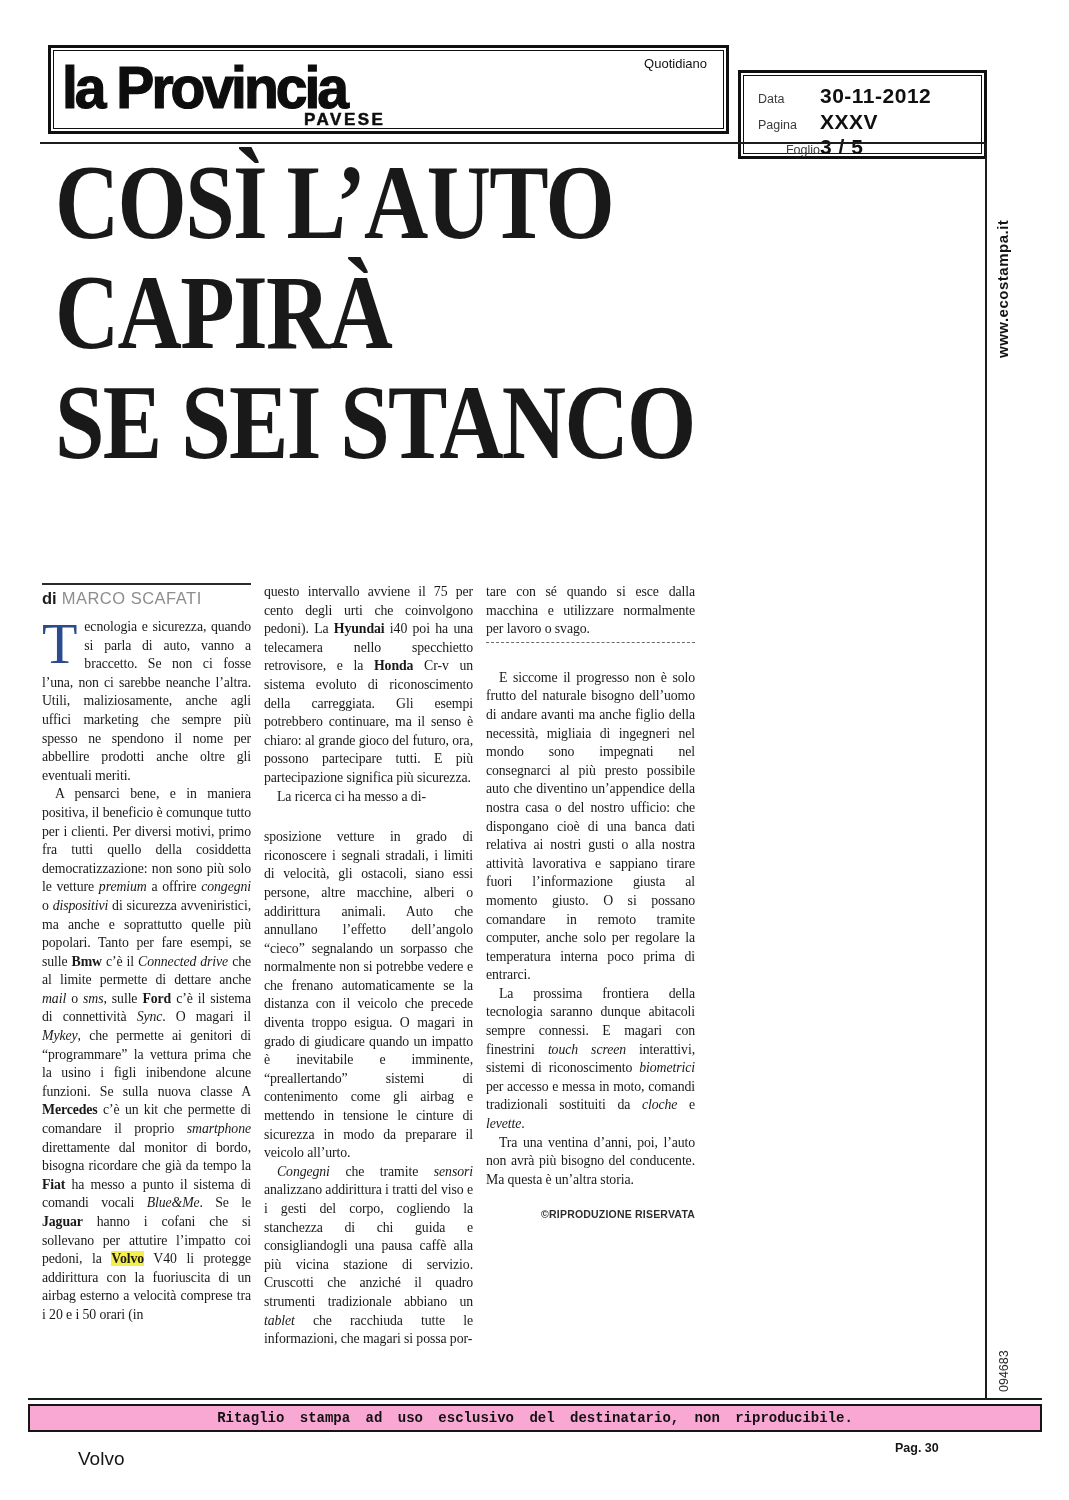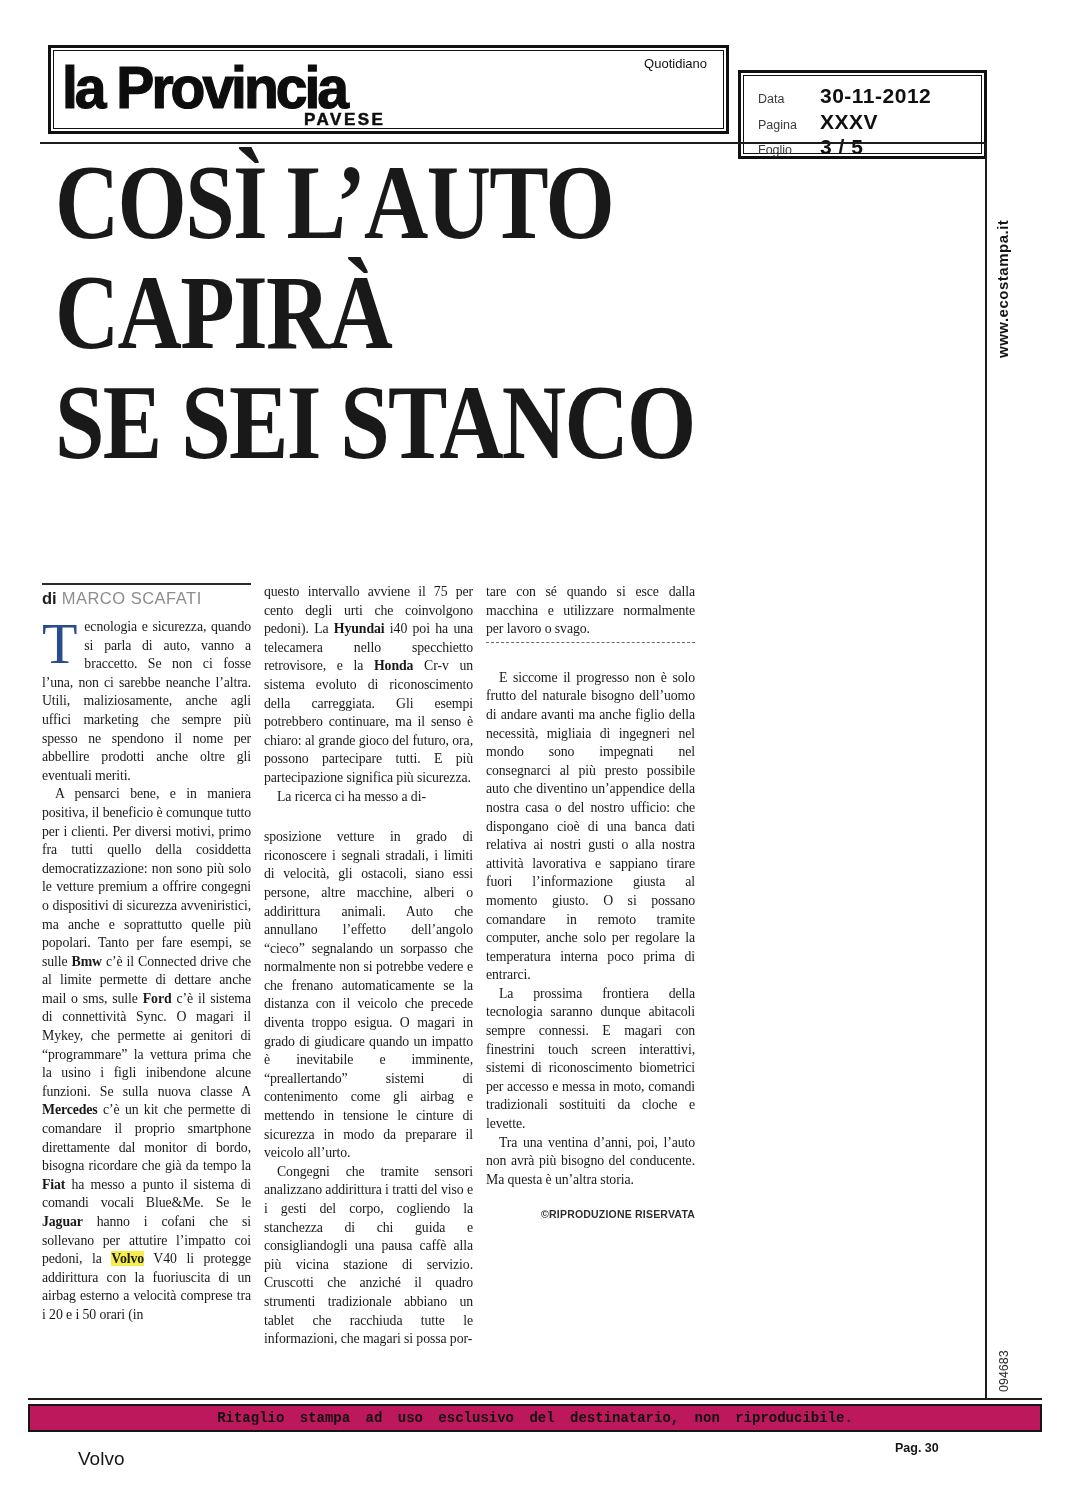--- a/index.html
+++ b/index.html
@@ -17,21 +17,21 @@
     position:absolute;left:8px;top:2px;font-size:57px;font-weight:bold;
     letter-spacing:-3px;color:#0d0d0d;-webkit-text-stroke:1.2px #0d0d0d;
     transform:scaleY(1.04);transform-origin:0 0;white-space:nowrap;
   }
   .logo-sub{
     position:absolute;left:250px;top:59px;font-size:17px;font-weight:bold;
     letter-spacing:2.5px;color:#0d0d0d;-webkit-text-stroke:0.5px #0d0d0d;
   }
   .quotidiano{position:absolute;right:16px;top:5px;font-size:13px;color:#111;}
   .meta-row{position:absolute;left:14px;display:flex;align-items:baseline;}
-  .meta-row-0{top:8px;}  .meta-row-1{top:34px;}  .meta-row-2{top:59px;}
+  .meta-row-0{top:8px;}  .meta-row-1{top:34px;}  .meta-row-2{top:59px;text-align:right;}
   .meta-label{width:62px;font-size:12.5px;color:#3a3a3a;}
   .meta-value{font-size:21px;font-weight:bold;letter-spacing:0.5px;color:#101010;}
   
   .frame-top{position:absolute;left:40px;top:142px;width:947px;border-top:2px solid #1c1c1c;}
   .frame-right{position:absolute;left:985px;top:142px;height:1256px;border-left:2px solid #1c1c1c;}
   .frame-bottom{position:absolute;left:28px;top:1398px;width:1014px;border-top:2px solid #1c1c1c;}
   .watermark{
     position:absolute;left:994px;top:148px;height:210px;
     writing-mode:vertical-rl;transform:rotate(180deg);
     font-size:15px;font-weight:bold;letter-spacing:0.5px;color:#151515;white-space:nowrap;
@@ -66,30 +66,30 @@
     letter-spacing:-0.1px;text-align:justify;color:#191919;margin:0;
     hyphens:auto;-webkit-hyphens:auto;
   }
   .body-p.indent{text-indent:13px;}
   .rule-after{border-bottom:1px dashed #6a6a6a;padding-bottom:3px;}
   .drop-cap{
     float:left;font-family:"Liberation Serif",serif;font-size:58px;line-height:46px;
     padding:3px 7px 0 0;color:var(--drop-cap-blue,#2a4b8d);
   }
   .seg-b{font-weight:bold;}
-  .seg-i{}
+  .seg-i{font-style:italic;}
   .seg-hl{background:var(--highlight-yellow,#f6ee4a);}
   .copyright{
     text-align:right;font-family:"Liberation Sans",sans-serif;font-size:10.5px;
     font-weight:bold;color:#2e2e2e;letter-spacing:0.2px;margin-top:16px;
   }
   
   .strip{
     position:absolute;left:28px;top:1404px;width:1014px;height:28px;
-    border:2px solid #151515;box-sizing:border-box;background:#be185d;
+    border:2px solid #151515;box-sizing:border-box;background:#f9a8d4;
     display:flex;align-items:center;justify-content:center;
     font-family:"Liberation Mono",monospace;font-size:14px;font-weight:bold;
     word-spacing:7px;color:#111;
   }
   .subject{position:absolute;left:78px;top:1448px;font-size:19px;color:#161616;}
   .page-ref{position:absolute;left:895px;top:1441px;font-size:12.5px;font-weight:bold;color:#161616;}
 </style>
 </head>
 <body>
 

